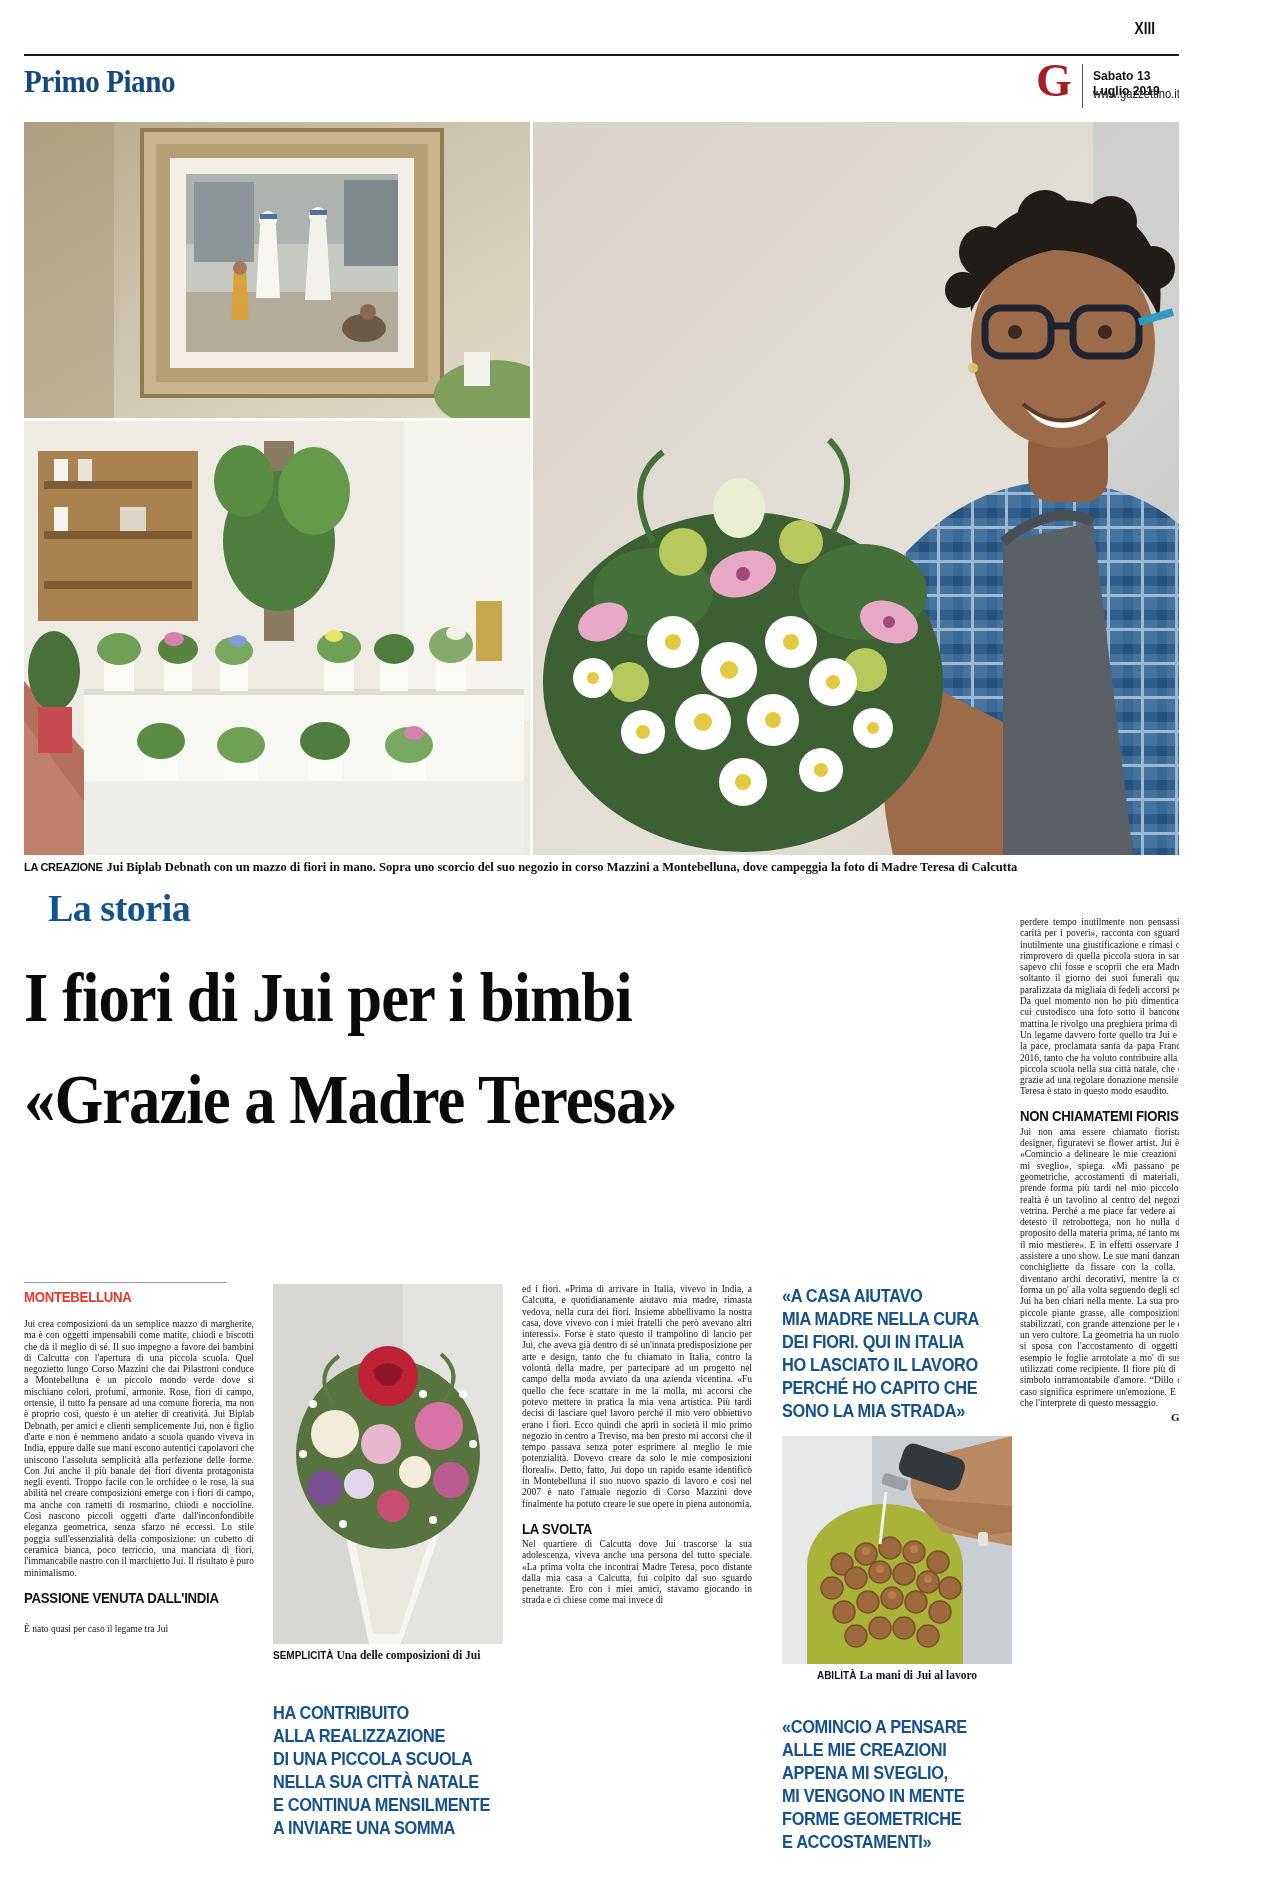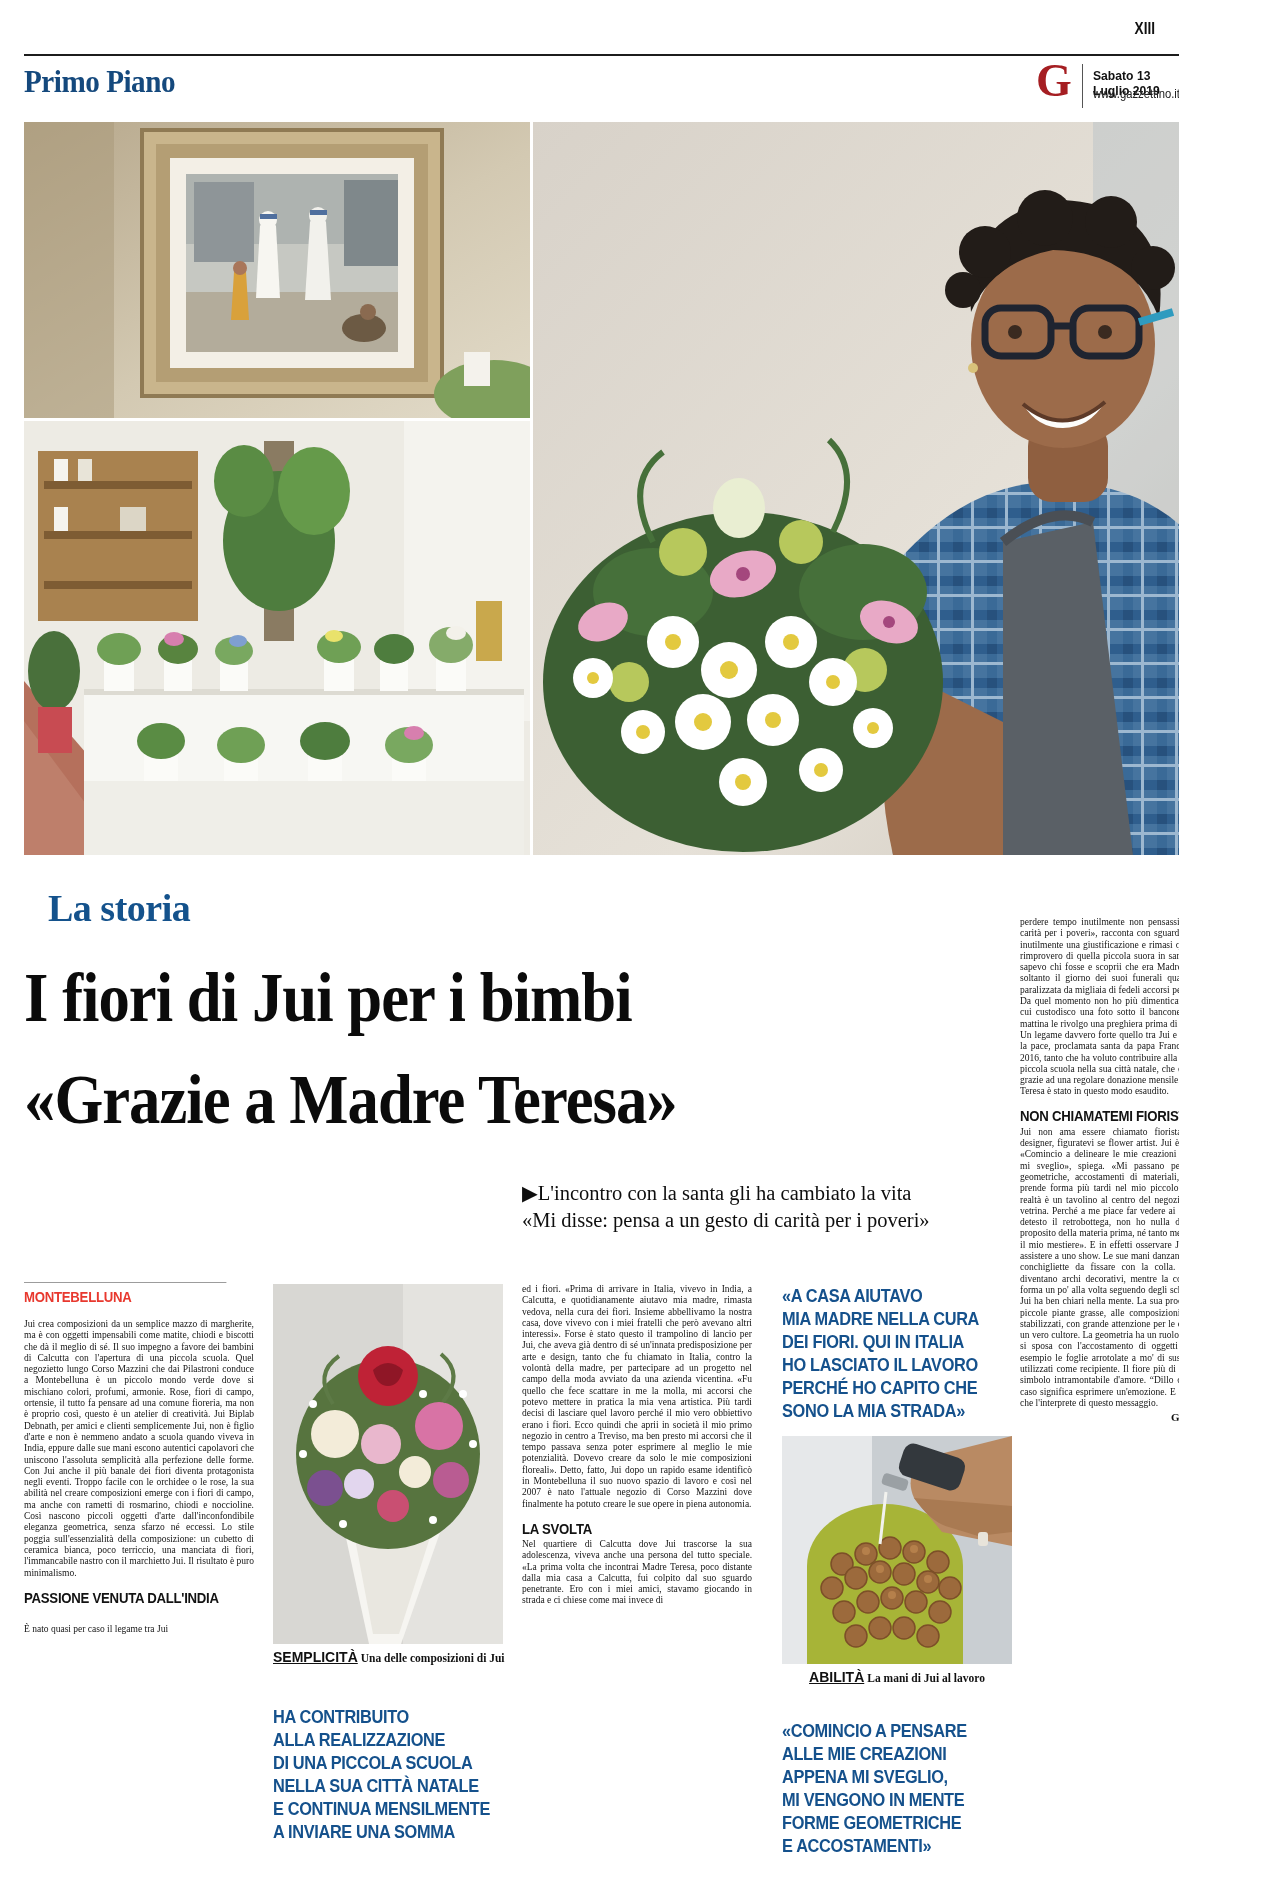--- a/index.html
+++ b/index.html
@@ -22,21 +22,21 @@
 
   
   .photo{position:absolute;overflow:hidden;background:#ddd;}
   .photo svg{display:block;}
 
   
   .caption{font-size:12.5px;font-weight:bold;color:#0e0e0e;white-space:nowrap;}
   .caption .cap-label{font-family:"Liberation Sans","DejaVu Sans",sans-serif;font-size:11px;
                       letter-spacing:-.3px;margin-right:4px;}
   .small-caption{font-size:11.5px;font-weight:bold;white-space:nowrap;}
-  .small-caption .cap-label{font-family:"Liberation Sans","DejaVu Sans",sans-serif;font-size:14px;margin-right:3px;text-decoration:underline;}
+  .small-caption .cap-label{font-family:"Liberation Sans","DejaVu Sans",sans-serif;font-size:10px;margin-right:3px;}
 
   
   .kicker{top:886px;left:24px;font-size:38px;font-weight:bold;color:#14528c;letter-spacing:-.5px;margin-left:24px;}
   .headline{top:946px;left:24px;width:1000px;font-weight:bold;color:#0b0b0b;
             font-size:64px;line-height:95px;letter-spacing:-1px;
             transform:scale(.98,1.08);transform-origin:left top;}
   .deck{top:1180px;font-size:20.5px;line-height:27px;color:#0e0e0e;white-space:pre-line;}
   .deck-left{left:24px;width:486px;}
   .deck-right{left:522px;width:486px;}
 
@@ -243,28 +243,29 @@
           <circle cx="60" cy="556" r="6"></circle>
             <circle cx="340" cy="606" r="6"></circle>
         </g>
         <ellipse cx="206" cy="386" rx="26" ry="30" fill="#e9eed2"></ellipse>
         <path d="M120 420 q-30 -60 10 -90" stroke="#46703a" stroke-width="6" fill="none"></path>
         <path d="M300 410 q30 -60 -4 -92" stroke="#46703a" stroke-width="6" fill="none"></path>
       </g>
     </svg>
   </div>
 
+  <div class="abs caption" style="left:24px;top:860px;width:1232px;">
+    <span class="cap-label">LA CREAZIONE</span><span>Jui Biplab Debnath con un mazzo di fiori in mano. Sopra uno scorcio del suo negozio in corso Mazzini a Montebelluna, dove campeggia la foto di Madre Teresa di Calcutta</span>
+  </div>
 
   <div class="abs kicker">La storia</div>
   <div class="abs headline">
     <div>I fiori di Jui per i bimbi</div>
     <div>«Grazie a Madre Teresa»</div>
   </div>
-  <div class="abs deck deck-right">▶L'incontro con la santa gli ha cambiato la vita
-«Mi disse: pensa a un gesto di carità per i poveri»</div>
 
   <div class="col" style="left:24px;top:1282px;">
     <div class="sec-head red rule-above">MONTEBELLUNA</div>
     <div class="body-text" style="margin-top:14px;">Jui crea composizioni da un semplice mazzo di margherite, ma è con oggetti impensabili come matite, chiodi e biscotti che dà il meglio di sé. Il suo impegno a favore dei bambini di Calcutta con l'apertura di una piccola scuola. Quel negozietto lungo Corso Mazzini che dai Pilastroni conduce a Montebelluna è un piccolo mondo verde dove si mischiano colori, profumi, armonie. Rose, fiori di campo, ortensie, il tutto fa pensare ad una comune fioreria, ma non è proprio così, questo è un atelier di creatività. Jui Biplab Debnath, per amici e clienti semplicemente Jui, non è figlio d'arte e non è nemmeno andato a scuola quando viveva in India, eppure dalle sue mani escono autentici capolavori che uniscono l'assoluta semplicità alla perfezione delle forme. Con Jui anche il più banale dei fiori diventa protagonista negli eventi. Troppo facile con le orchidee o le rose, la sua abilità nel creare composizioni emerge con i fiori di campo, ma anche con rametti di rosmarino, chiodi e noccioline. Così nascono piccoli oggetti d'arte dall'inconfondibile eleganza geometrica, senza sfarzo né eccessi. Lo stile poggia sull'essenzialità della composizione: un cubetto di ceramica bianca, poco terriccio, una manciata di fiori, l'immancabile nastro con il marchietto Jui. Il risultato è puro minimalismo.</div>
     <div class="sec-head" style="margin-top:10px;">PASSIONE VENUTA DALL'INDIA</div>
     <div class="body-text" style="margin-top:18px;">È nato quasi per caso il legame tra Jui</div>
   </div>
 
   <div class="col" style="left:273px;top:1284px;">
     <div class="photo" style="position:relative;width:230px;height:360px;">

